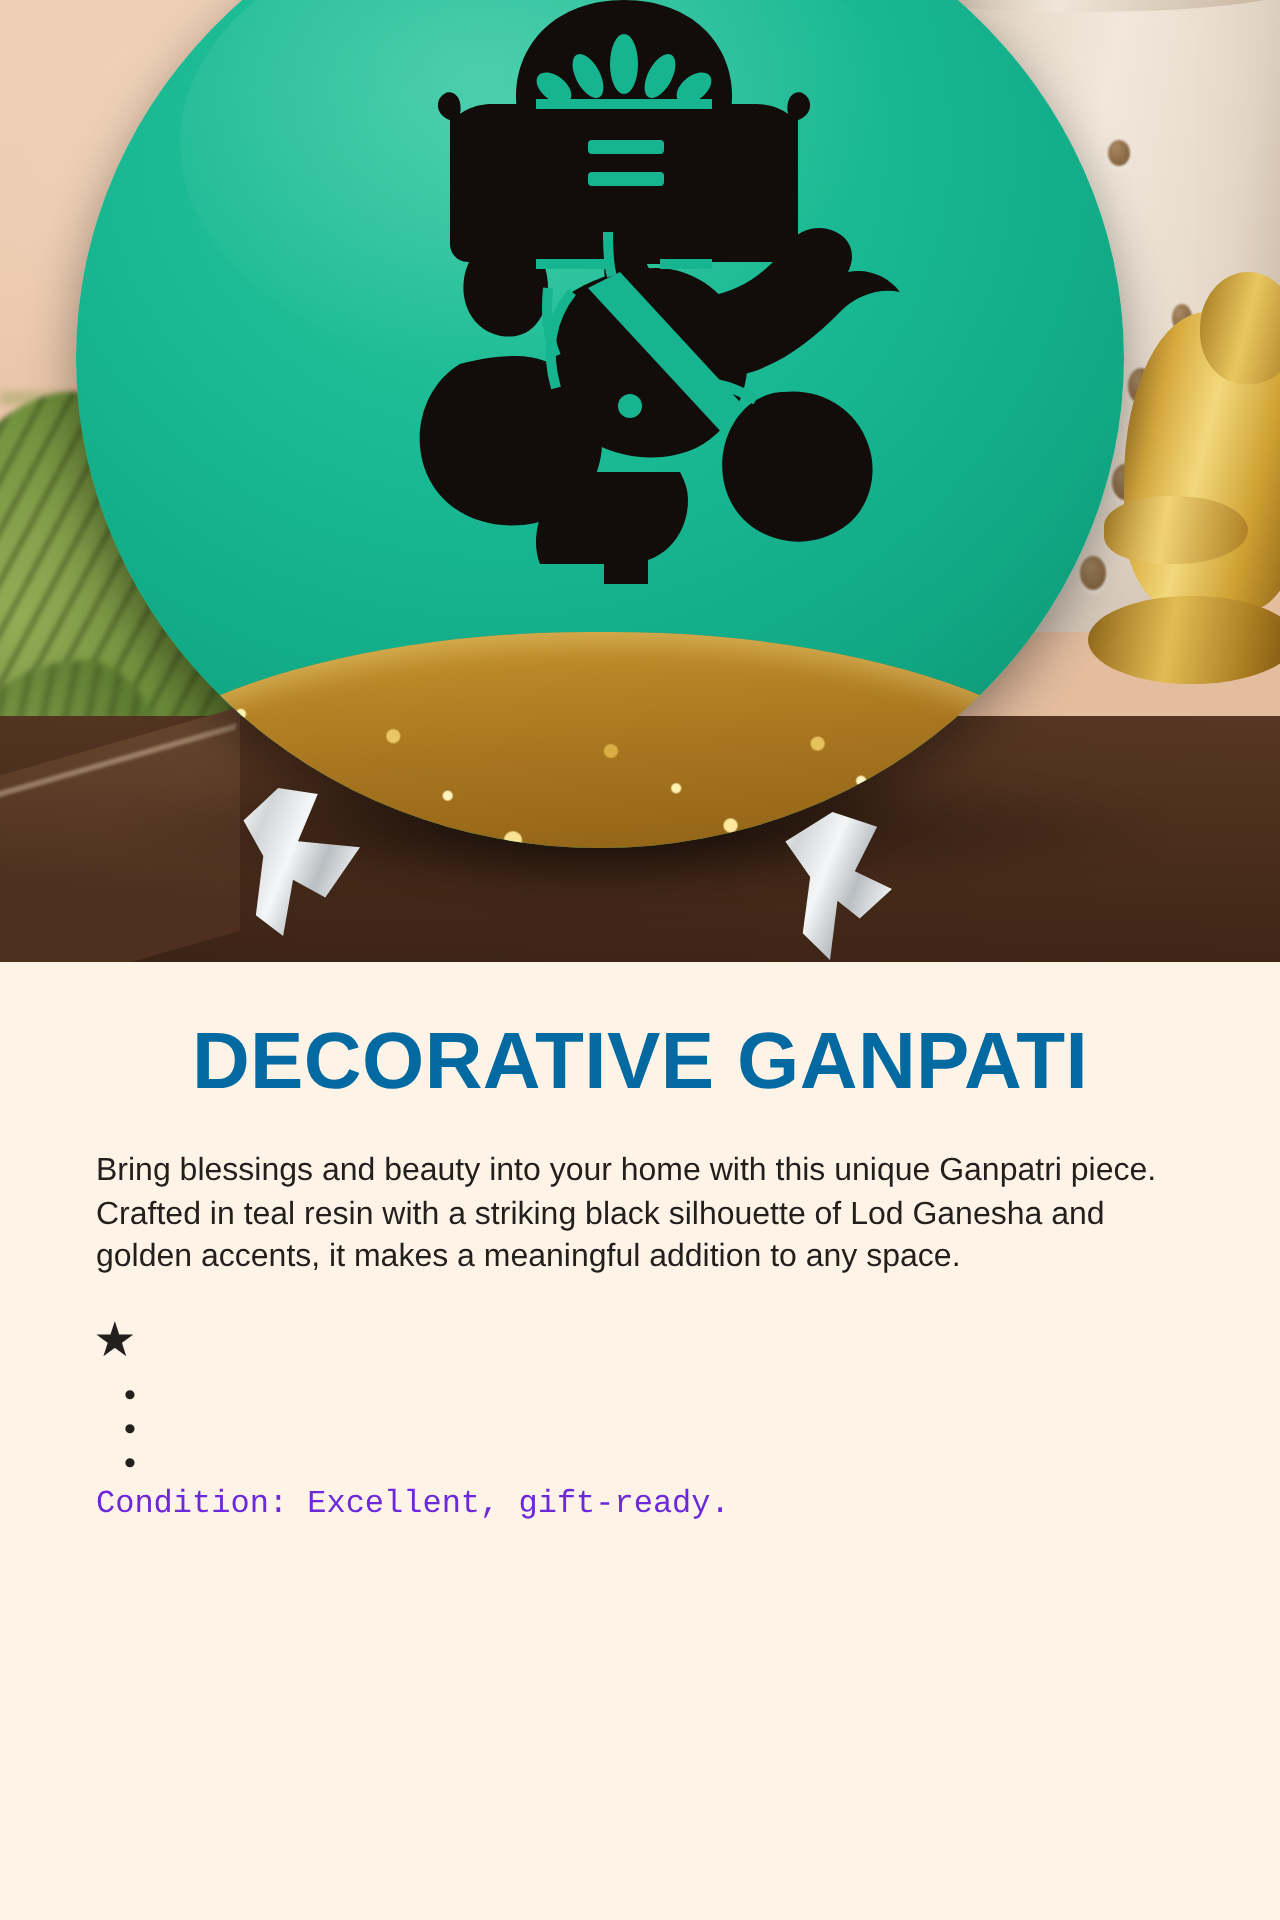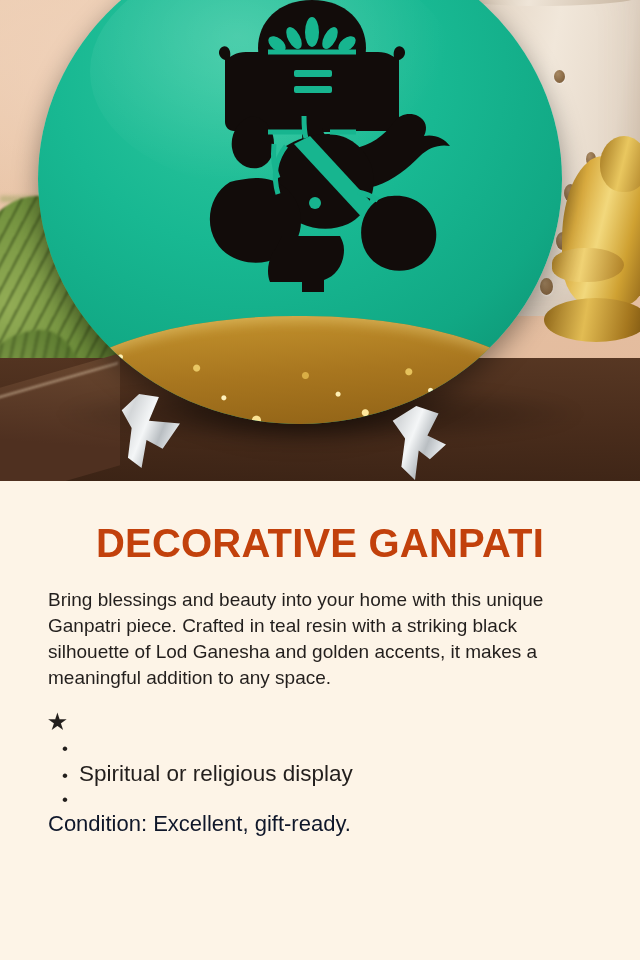--- a/index.html
+++ b/index.html
@@ -235,33 +235,33 @@
   .info {
     position: relative;
     width: 640px;
     height: 479px;
     background: #fdf4e7;
     padding: 0 44px;
     box-sizing: border-box;
   }
 
   .title {
-    margin: 16px;
+    margin: 4px;
     padding-top: 24px;
     text-align: center;
     font-size: 40px;
     line-height: 1.14;
     font-weight: bold;
     letter-spacing: .2px;
-    color: #c2410c;
+    color: #0369a1;
   }
 
   .description {
     margin: 20px 0 0 4px;
-    font-size: 19px;
+    font-size: 16px;
     line-height: 1.37;
     color: #231f1d;
     font-weight: normal;
   }
 
   .perfect-for {
     margin: 20px 0 0 4px;
     font-size: 23px;
     font-weight: bold;
     color: #231f1d;
@@ -281,23 +281,24 @@
     line-height: 1.54;
     color: #231f1d;
     display: flex;
     align-items: baseline;
     gap: 11px;
   }
   .bullet-icon { font-size: 17px; line-height: 1; color: #231f1d; }
 
   .condition {
     margin: 2px 0 0 4px;
-    font-size: 22px;
+    font-size: 16px;
     line-height: 1.3;
-    color: #0f172a;
+    color: #6d28d9;
+    font-family: Liberation Mono, monospace;
   }
 </style>
 </head>
 <body>
 
 <div class="listing-card">
 
   <div class="photo">
 
     <div class="wall"></div>
@@ -457,21 +458,20 @@
     <div class="perfect-for">
       <span class="star-icon">★</span>
     </div>
 
     <ul class="benefit-list">
       <li>
         <span class="bullet-icon">•</span>
       </li>
       <li>
         <span class="bullet-icon">•</span>
-        <span>Spiritual or religious display</span>
       </li>
       <li>
         <span class="bullet-icon">•</span>
       </li>
     </ul>
 
     <p class="condition">Condition: Excellent, gift-ready.</p>
   </div>
 </div>
 

